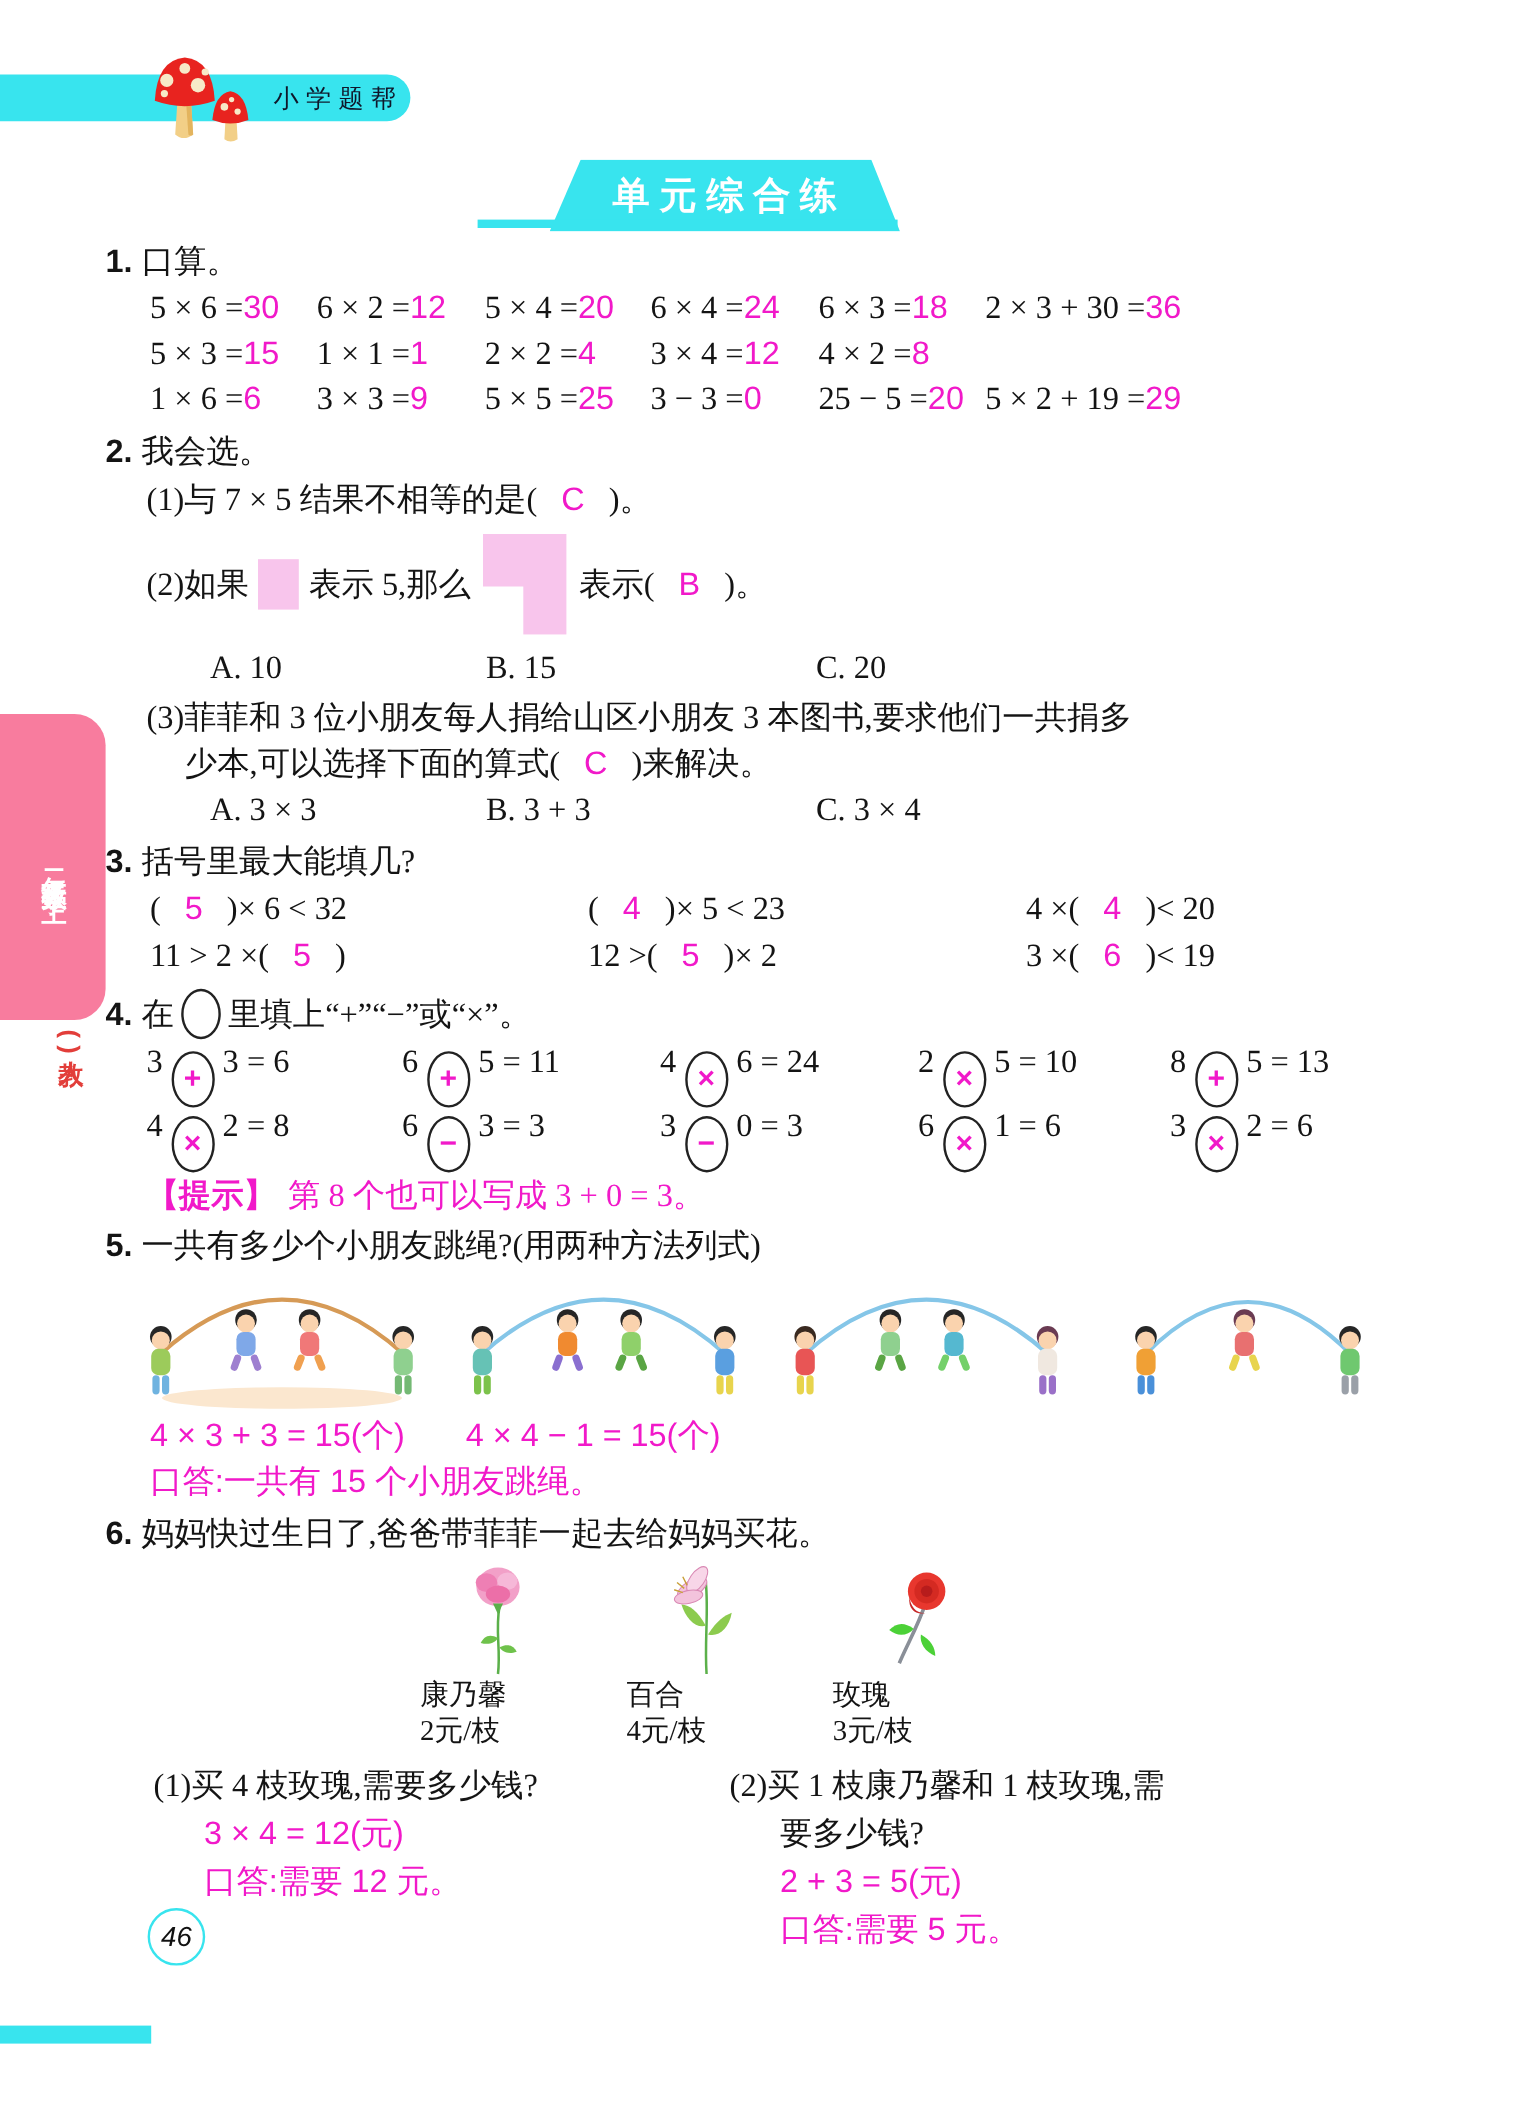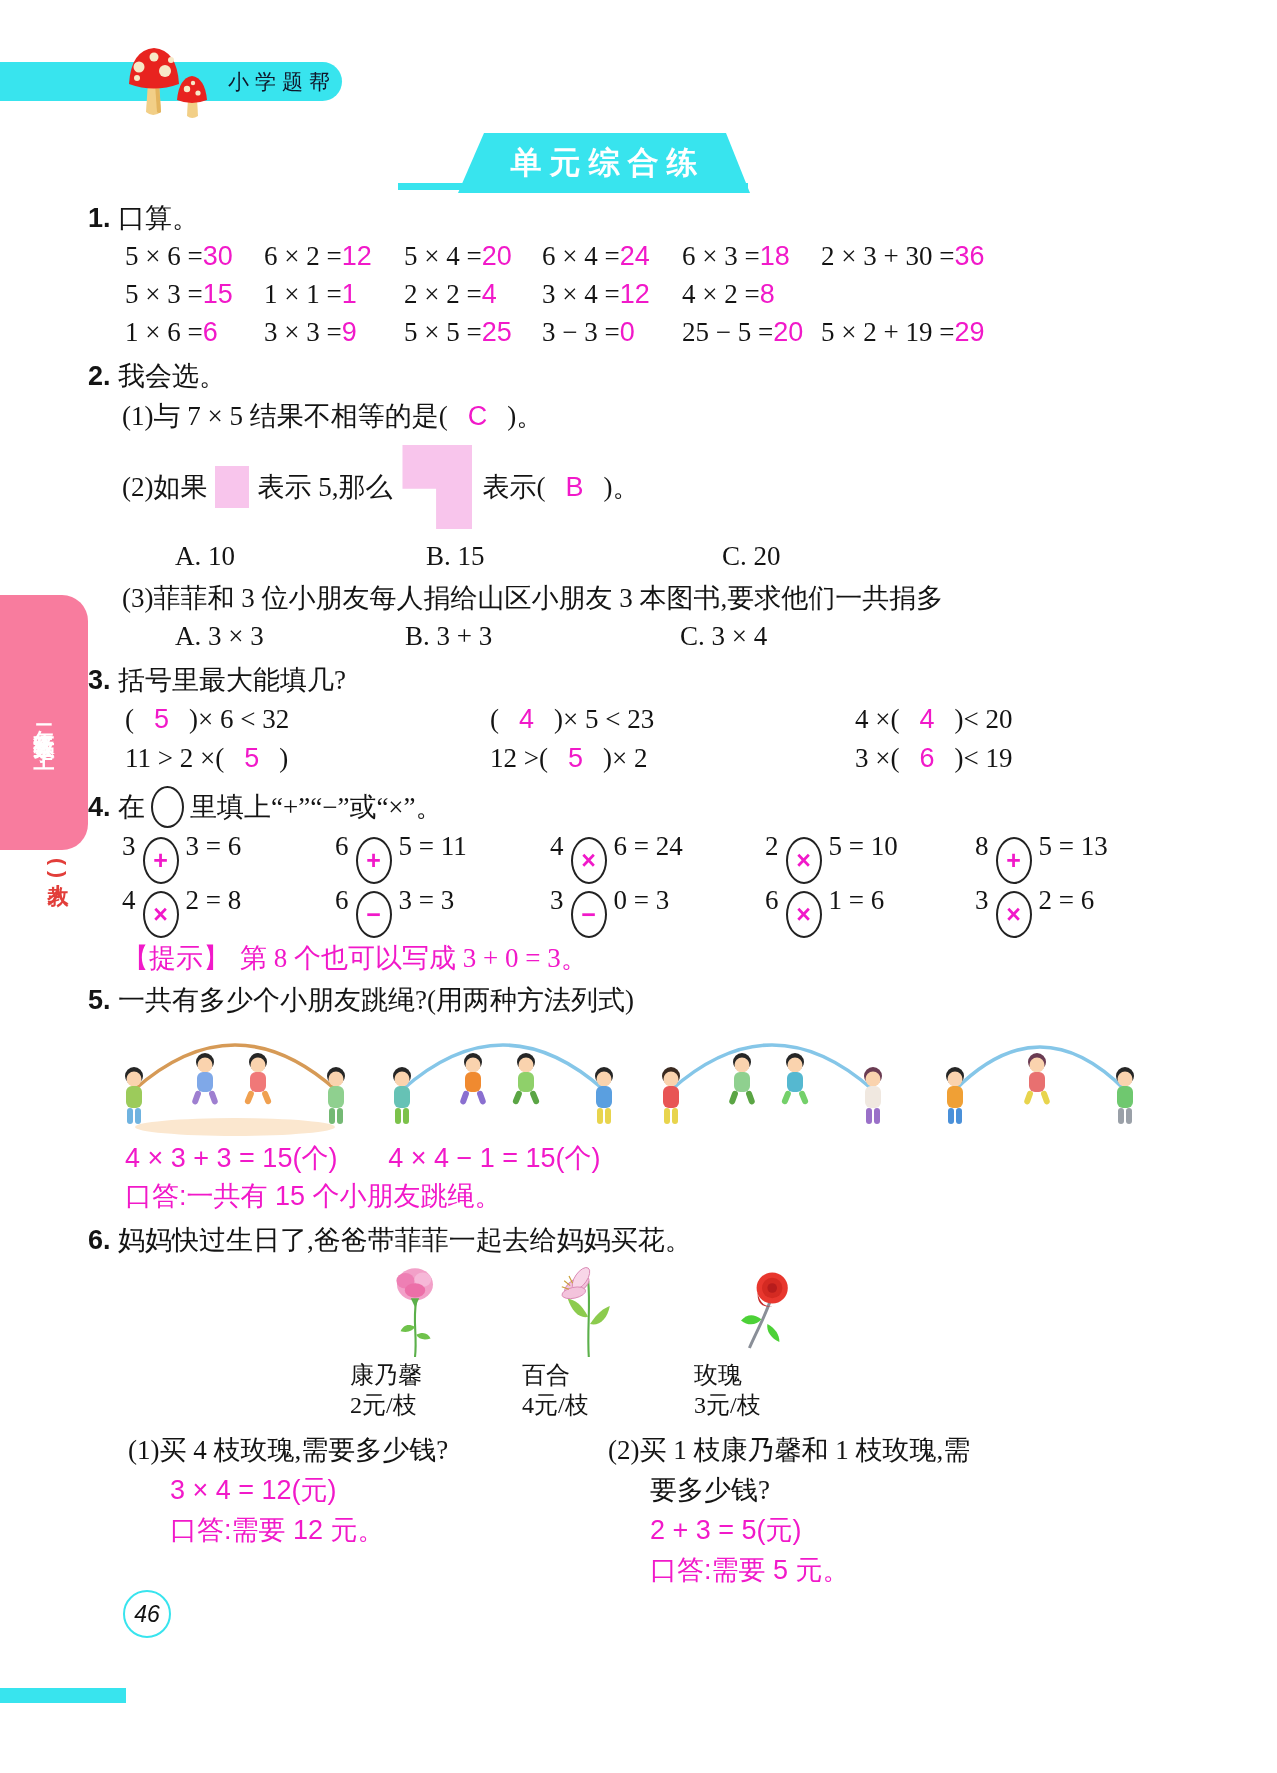--- a/index.html
+++ b/index.html
@@ -87,21 +87,21 @@
   .pink-sq{
     display:inline-block;width:34px;height:42px;background:var(--shape-pink);
     margin:0 8px;vertical-align:-12px;
   }
   .pink-l{
     display:inline-block;width:70px;height:84px;background:var(--shape-pink);
     margin:0 10px;vertical-align:-18px;
     clip-path:polygon(0 0,100% 0,100% 100%,48% 100%,48% 52%,0 52%);
   }
   .tall{height:86px;display:flex;align-items:center;}
-  .hint .hint-label{color:var(--magenta);font-weight:normal;font-family:"Liberation Sans",sans-serif;}
+  .hint .hint-label{color:var(--magenta);font-weight:bold;font-family:"Liberation Sans",sans-serif;}
   .hint .hint-text{color:var(--magenta);margin-left:10px;}
   .jump-row{display:flex;justify-content:space-between;width:1055px;margin-left:22px;margin-top:8px;}
   .jump-group{width:250px;height:112px;}
   .eq-pair{margin-left:37px;margin-top:2px;}
   .eq-pair .ans{margin-right:44px;}
   .flower-row{display:flex;margin-left:262px;margin-top:6px;gap:42px;}
   .flower{width:130px;font-size:24px;line-height:30px;}
   .flower svg{height:96px;display:block;margin:0 auto;}
   .subq{display:flex;margin-top:10px;}
   .subq .col1{width:480px;margin-left:40px;}
@@ -182,26 +182,29 @@
     </div>
     <div class="line indent tall" style="margin-top:10px;">
       <span>(2)如果</span>
       <span class="pink-sq"></span>
       <span>表示 5,那么</span>
       <span class="pink-l"></span>
       <span>表示(</span>
       <span class="ans-in">B</span>
       <span>)。</span>
     </div>
-    <div class="opt-grid line" style="margin-top:8px;gap:21px;">
+    <div class="opt-grid line" style="margin-top:8px;">
       <span>A. 10</span>
       <span>B. 15</span>
       <span>C. 20</span>
     </div>
     <div class="line indent" style="margin-top:6px;">(3)菲菲和 3 位小朋友每人捐给山区小朋友 3 本图书,要求他们一共捐多</div>
+    <div class="line" style="margin-left:66px;margin-top:2px;">
+      <span>少本,可以选择下面的算式(</span><span class="ans-in">C</span><span>)来解决。</span>
+    </div>
     <div class="opt-grid line">
       <span>A. 3 × 3</span>
       <span>B. 3 + 3</span>
       <span>C. 3 × 4</span>
     </div>
   </section>
 
   <section style="margin-top:8px;">
     <div class="line q-head">
       <span class="q-no">3.</span><span>括号里最大能填几?</span>

